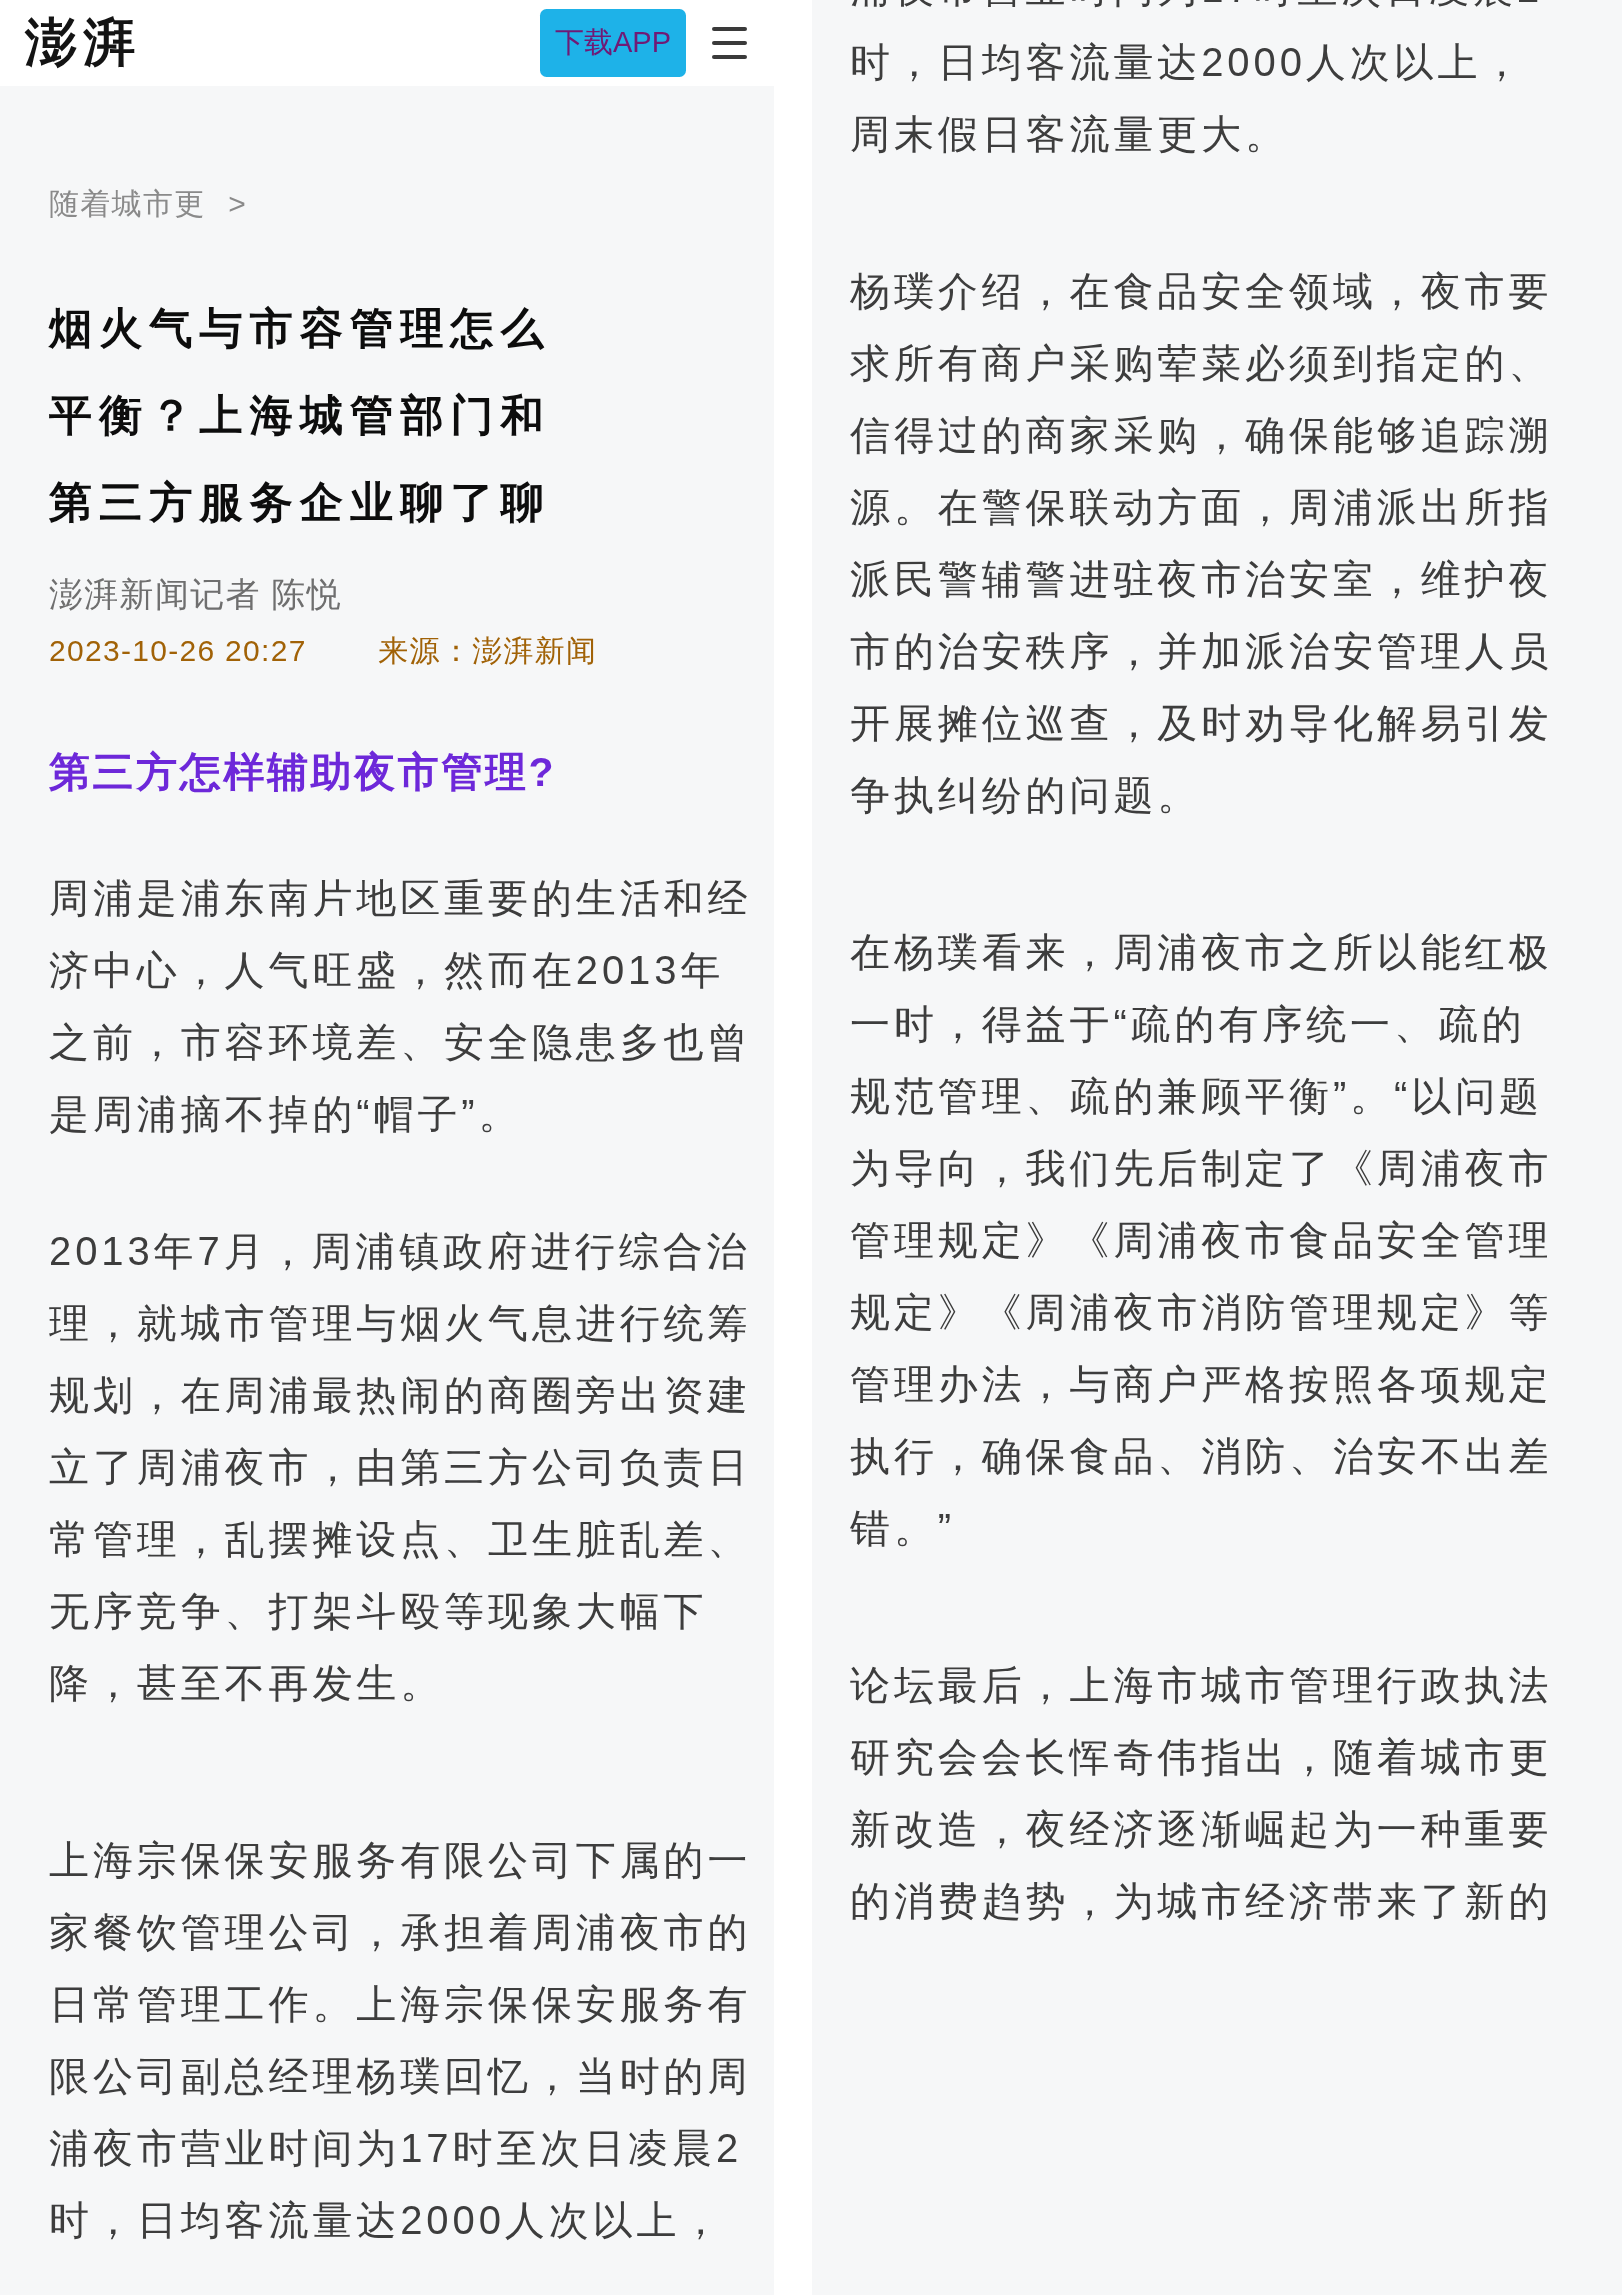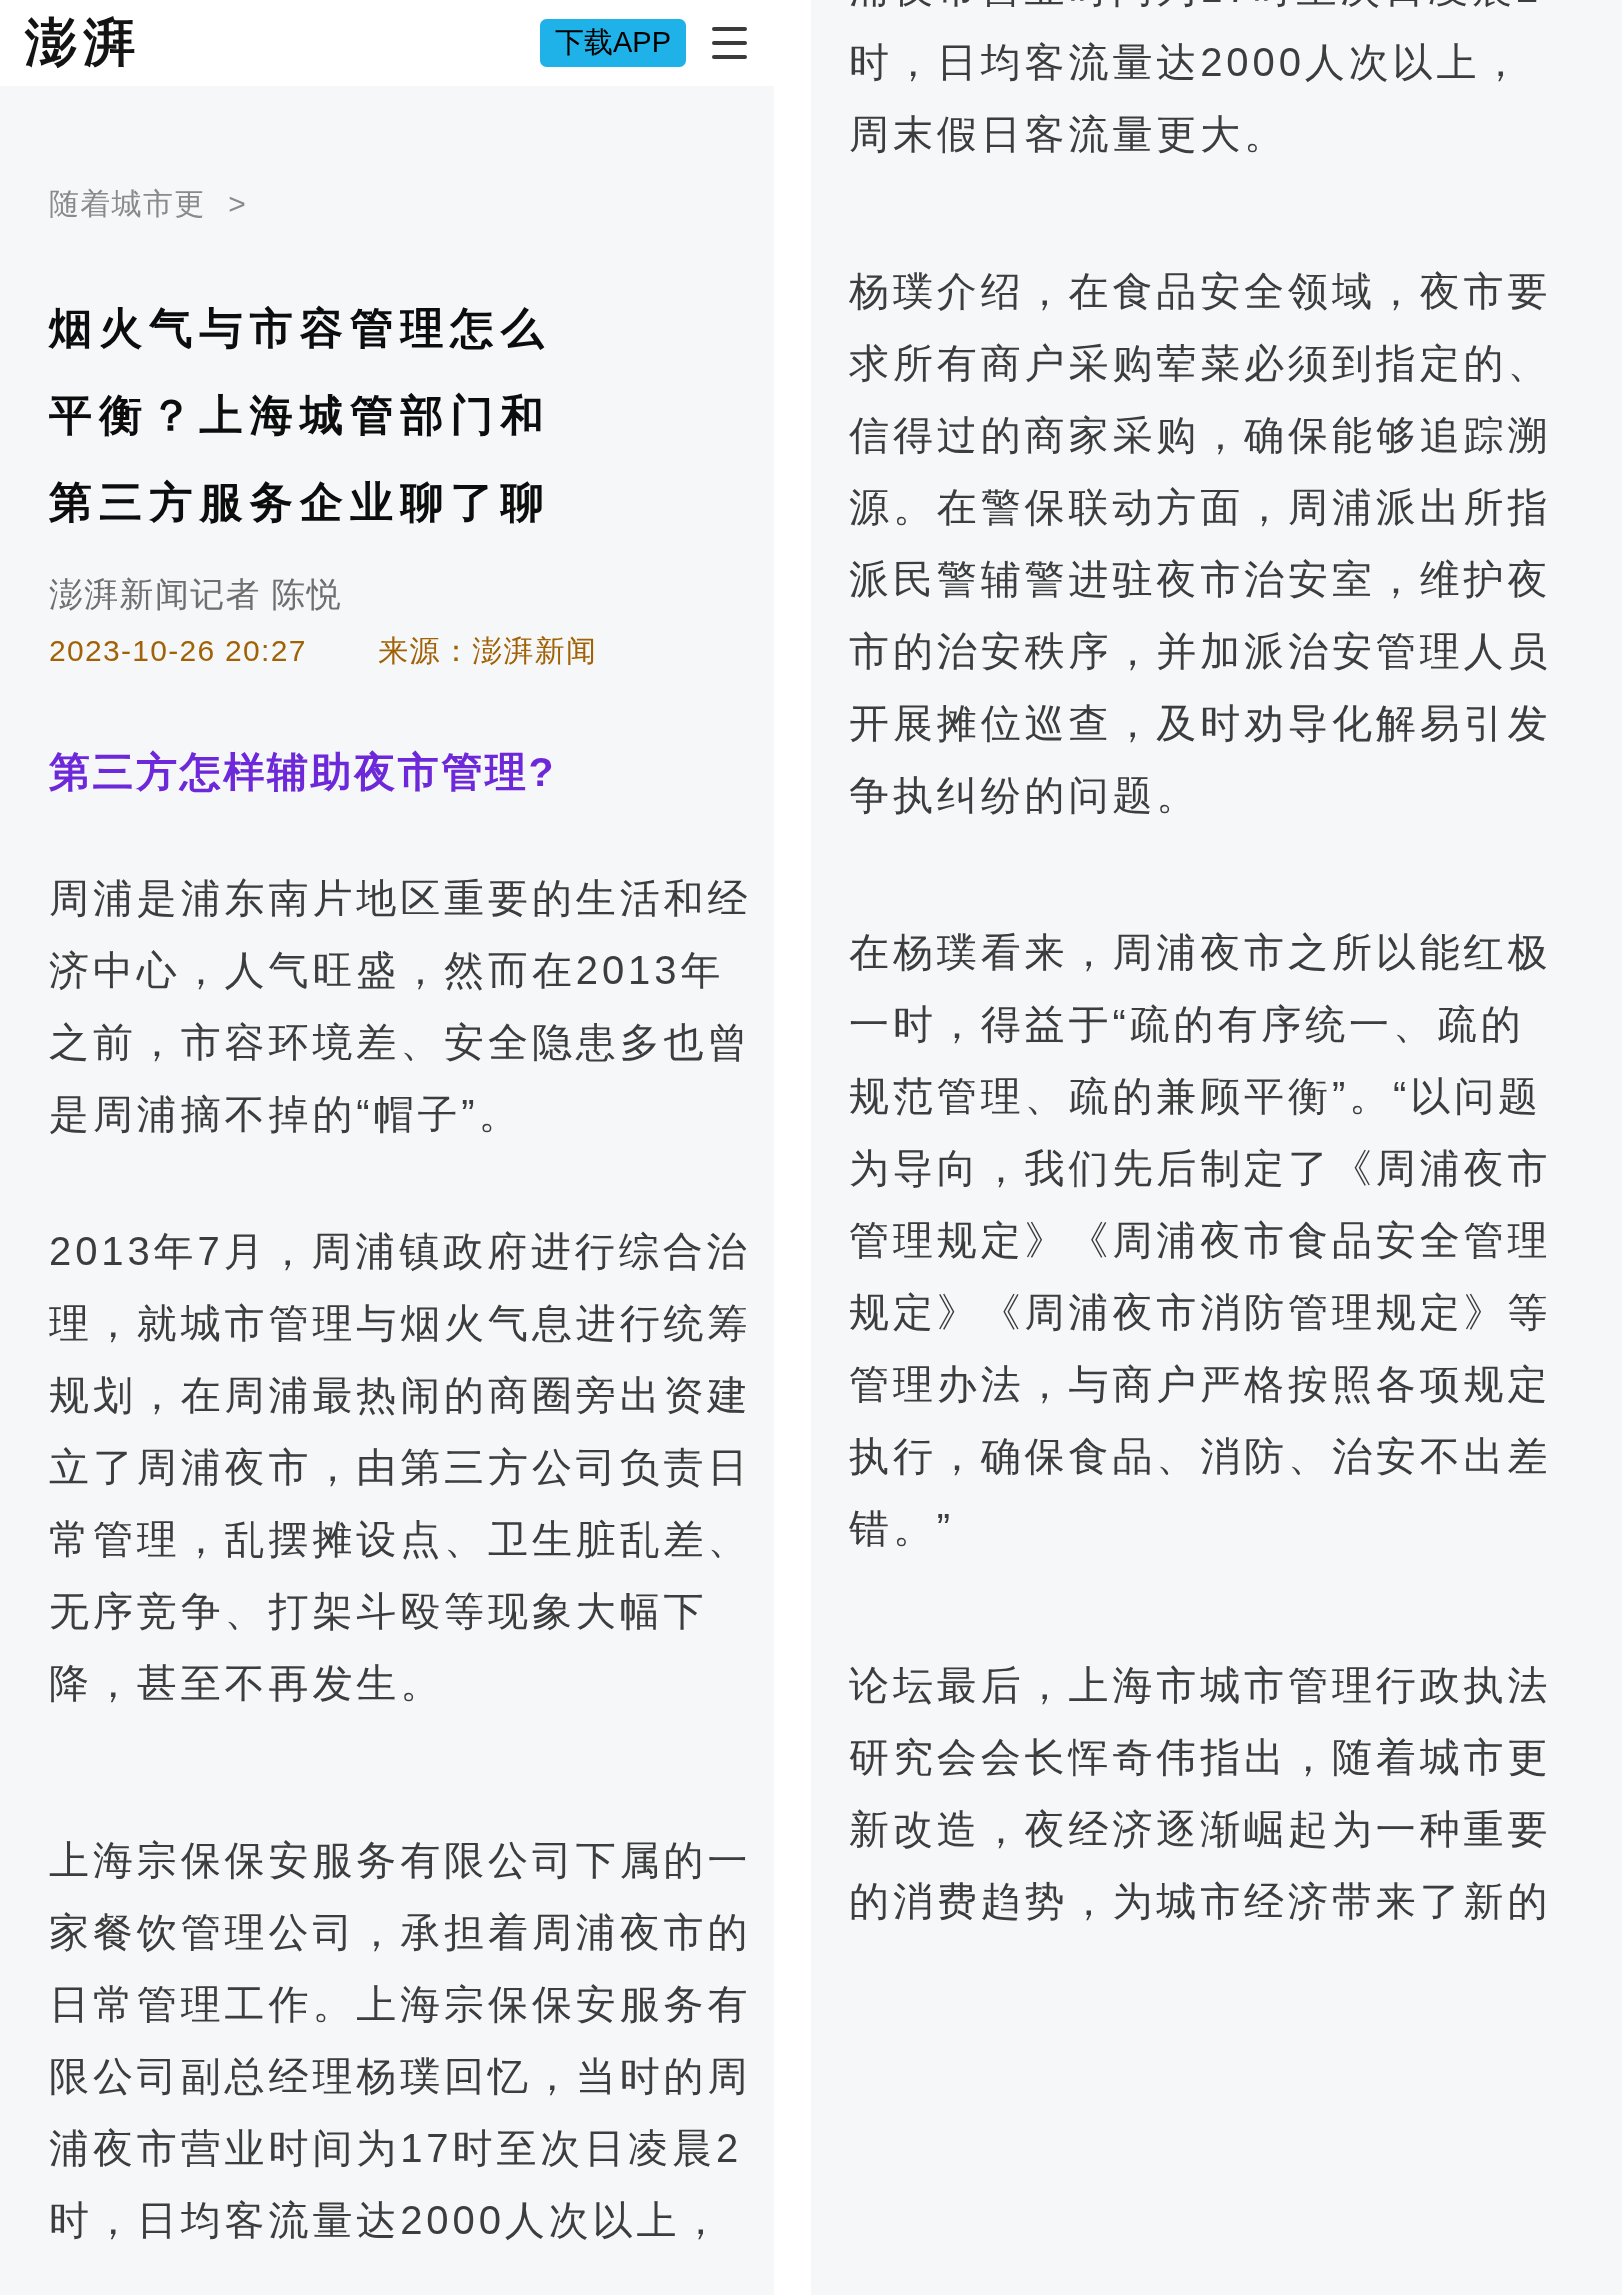--- a/index.html
+++ b/index.html
@@ -11,20 +11,21 @@
     width: 1623px;
     height: 2295px;
     overflow: hidden;
     font-family: "Liberation Sans", "DejaVu Sans", sans-serif;
   }
   .canvas {
     display: flex;
     width: 1623px;
     height: 2295px;
     background: #ffffff;
+    justify-content: space-between;
   }
   
   .page-left {
     width: 774px;
     height: 2295px;
     background: #f6f7f8;
     flex: 0 0 auto;
     overflow: hidden;
   }
   .site-header {
@@ -44,23 +45,23 @@
     line-height: 1;
   }
   .header-right {
     margin-left: auto;
     display: flex;
     align-items: center;
     gap: 26px;
   }
   .download-btn {
     width: 146px;
-    height: 48px;
+    height: 68px;
     background: #1eb2e8;
-    color: #000000;
+    color: #701a75;
     font-size: 29px;
     font-family: inherit;
     border: none;
     border-radius: 6.5px;
     display: flex;
     align-items: center;
     justify-content: center;
     cursor: pointer;
   }
   .hamburger {

